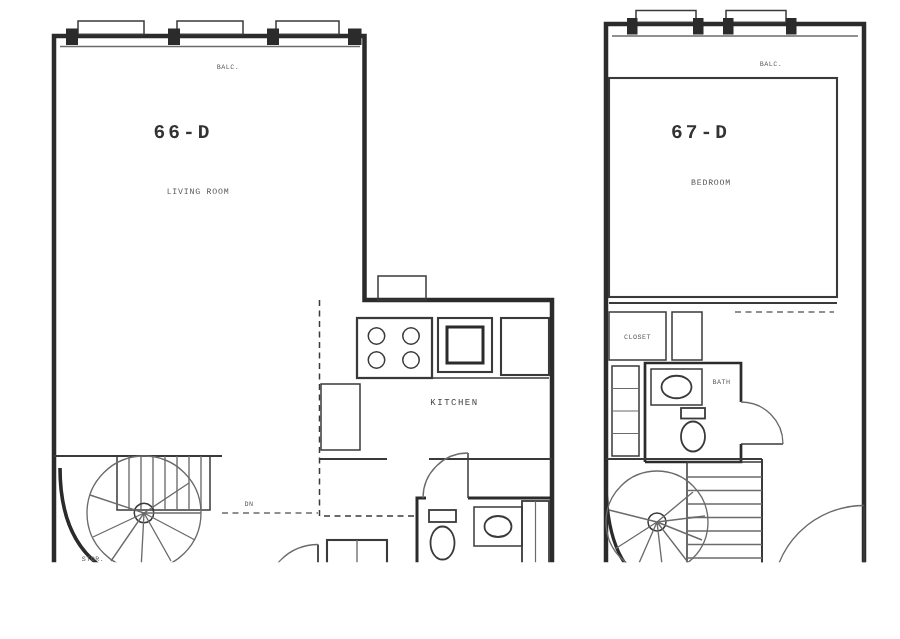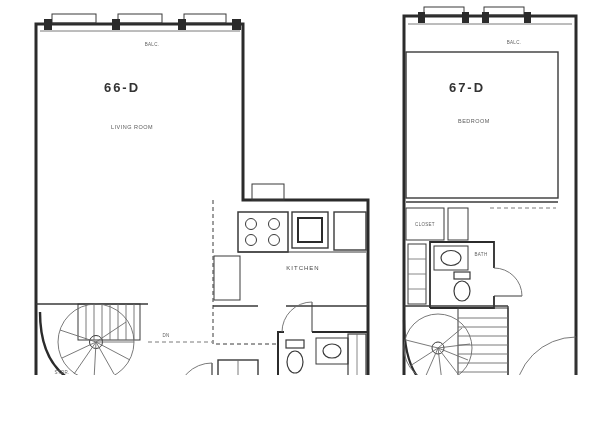--- a/index.html
+++ b/index.html
@@ -1,18 +1,18 @@
 <!DOCTYPE html>
 <html><head>
 <meta charset="utf-8">
 <style>
   html,body{margin:0;padding:0;background:#ffffff;}
   .page{
     width:600px;height:375px;position:relative;background:#ffffff;overflow:hidden;
-    font-family:Liberation Sans, sans-serif;
+    font-family:Liberation Mono, monospace;
   }
   svg{position:absolute;left:0;top:0;}
   .ink   {stroke:#2b2b2b;fill:none;}
   .thin  {stroke:#3a3a3a;fill:none;}
   .faint {stroke:#6b6b6b;fill:none;}
   .solid {fill:#2b2b2b;stroke:none;}
   text{fill:#3d3d3d;}
   .unit-id{font-size:13px;font-weight:bold;letter-spacing:2px;fill:#333;}
   .tiny{font-size:5.5px;fill:#5a5a5a;letter-spacing:0.5px;}
   .micro{font-size:4.5px;fill:#5f5f5f;letter-spacing:0.3px;}

